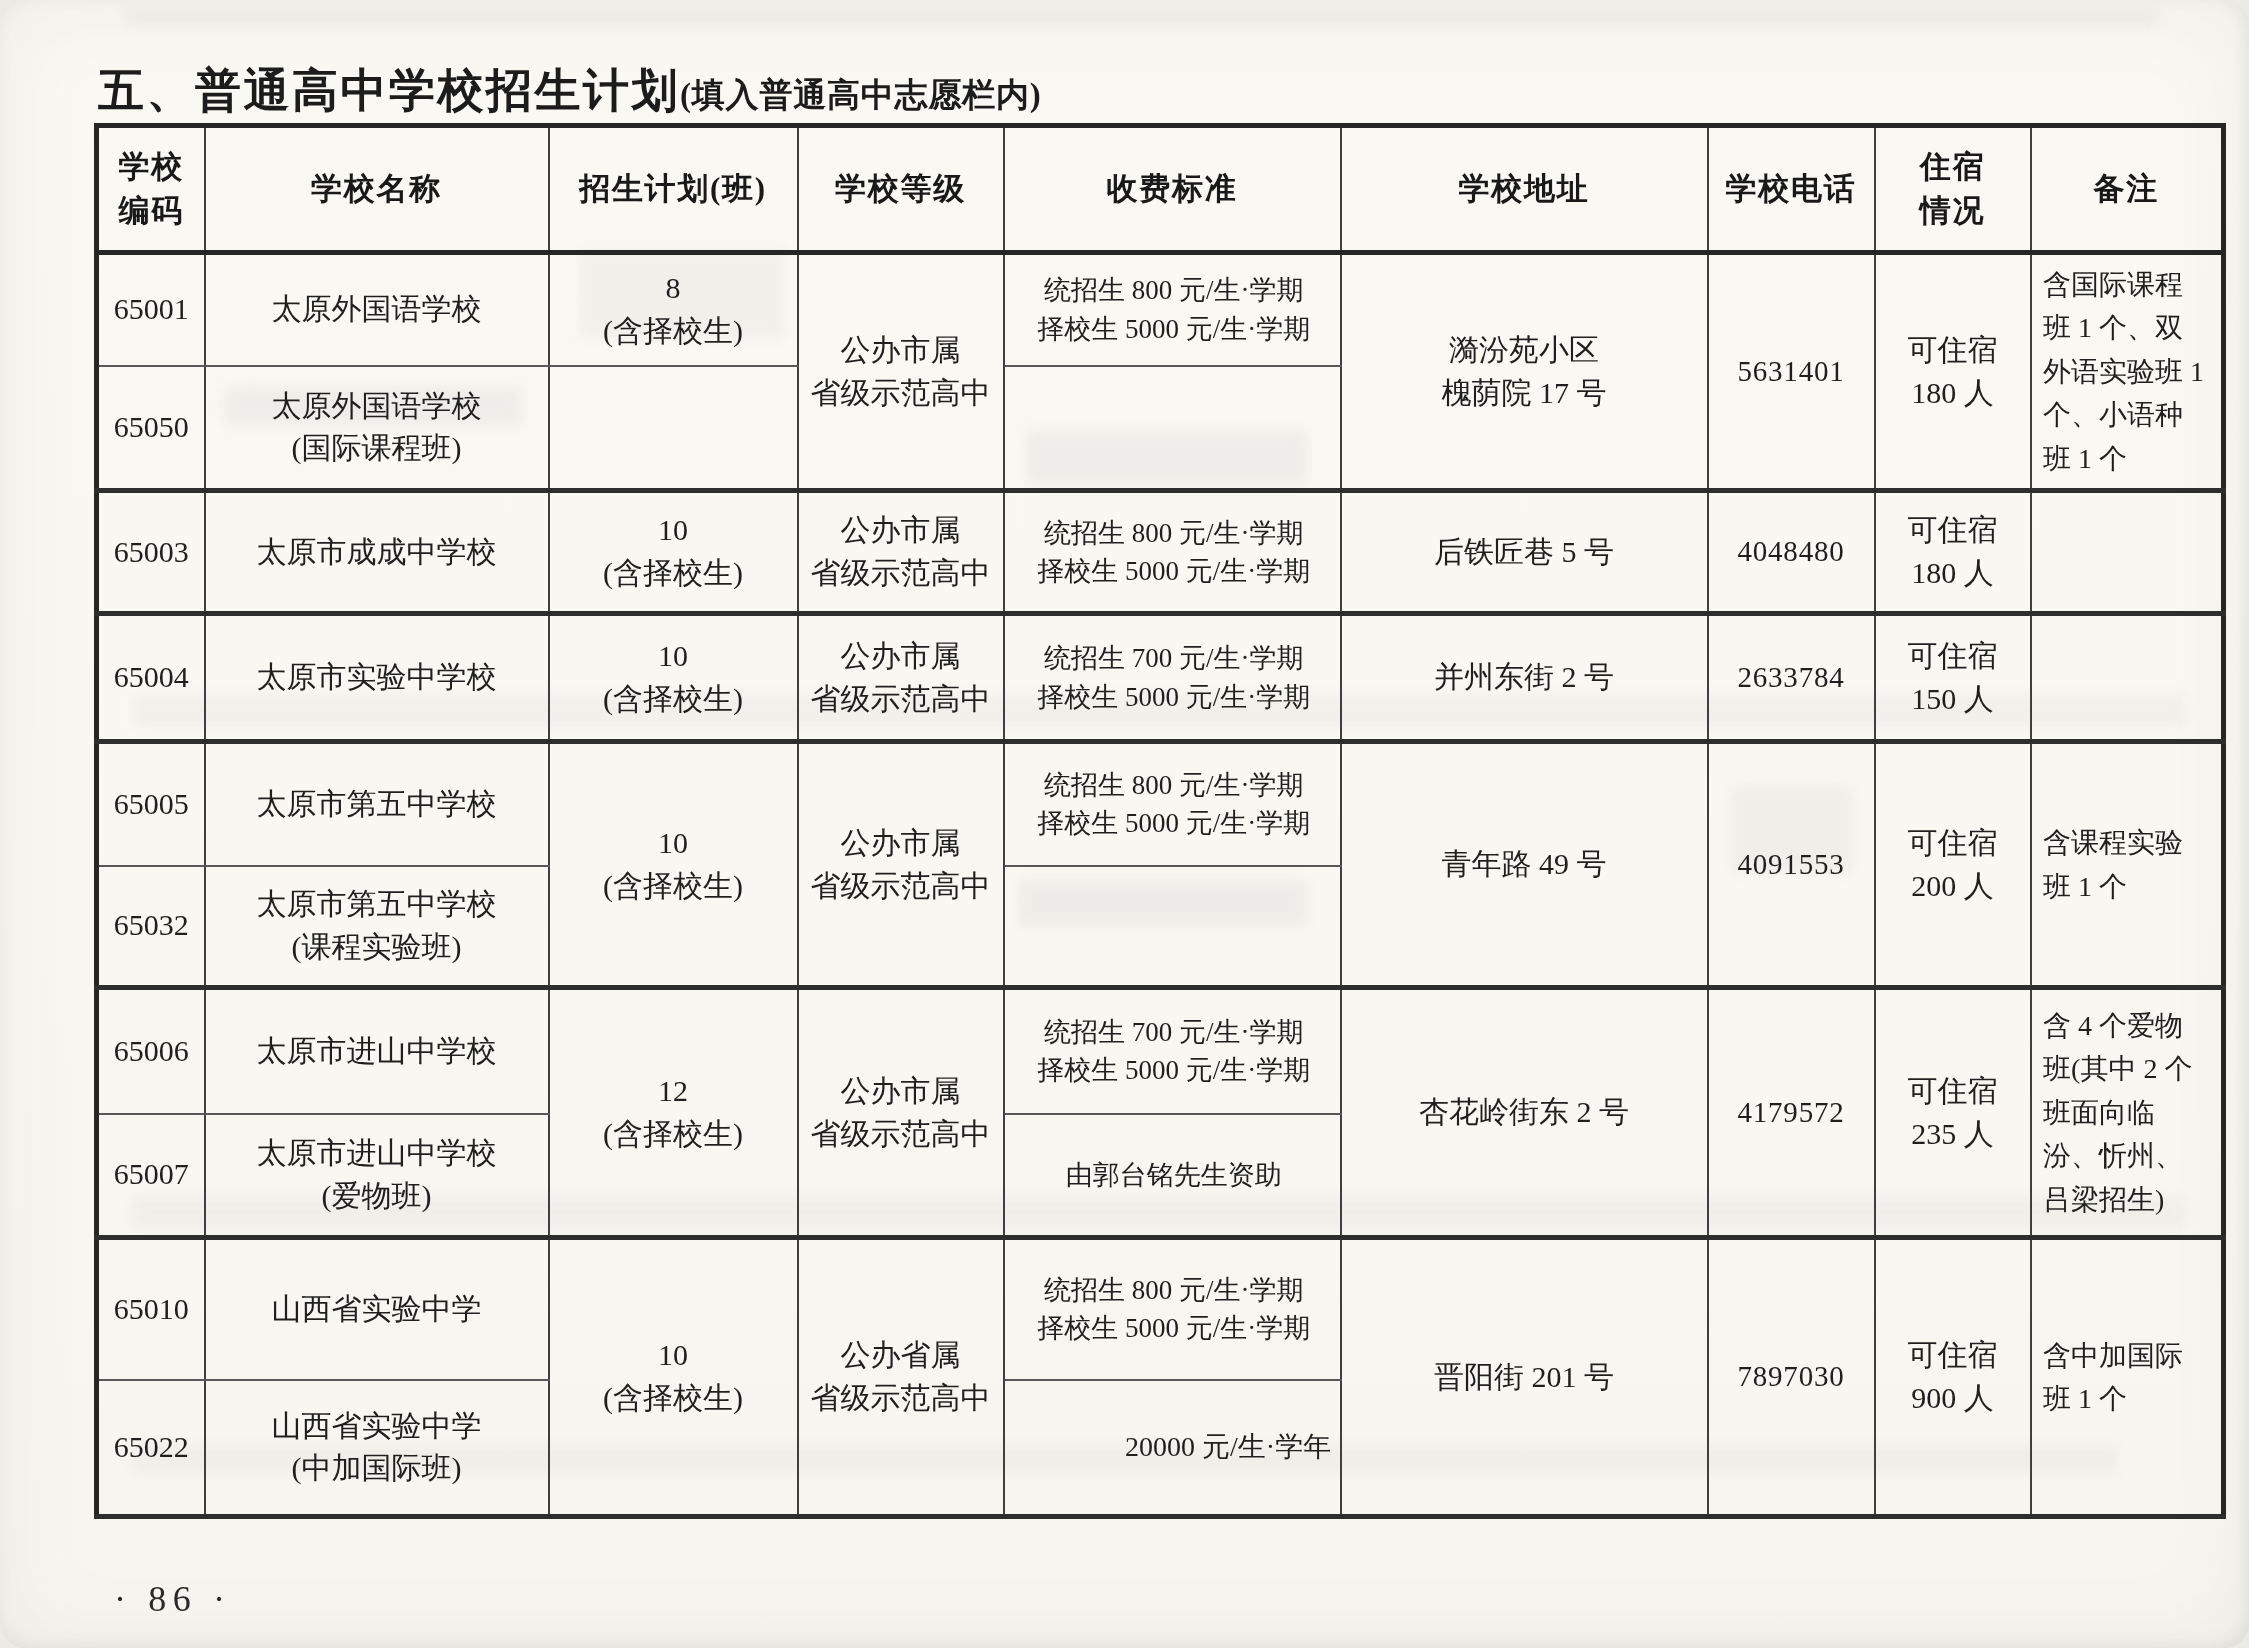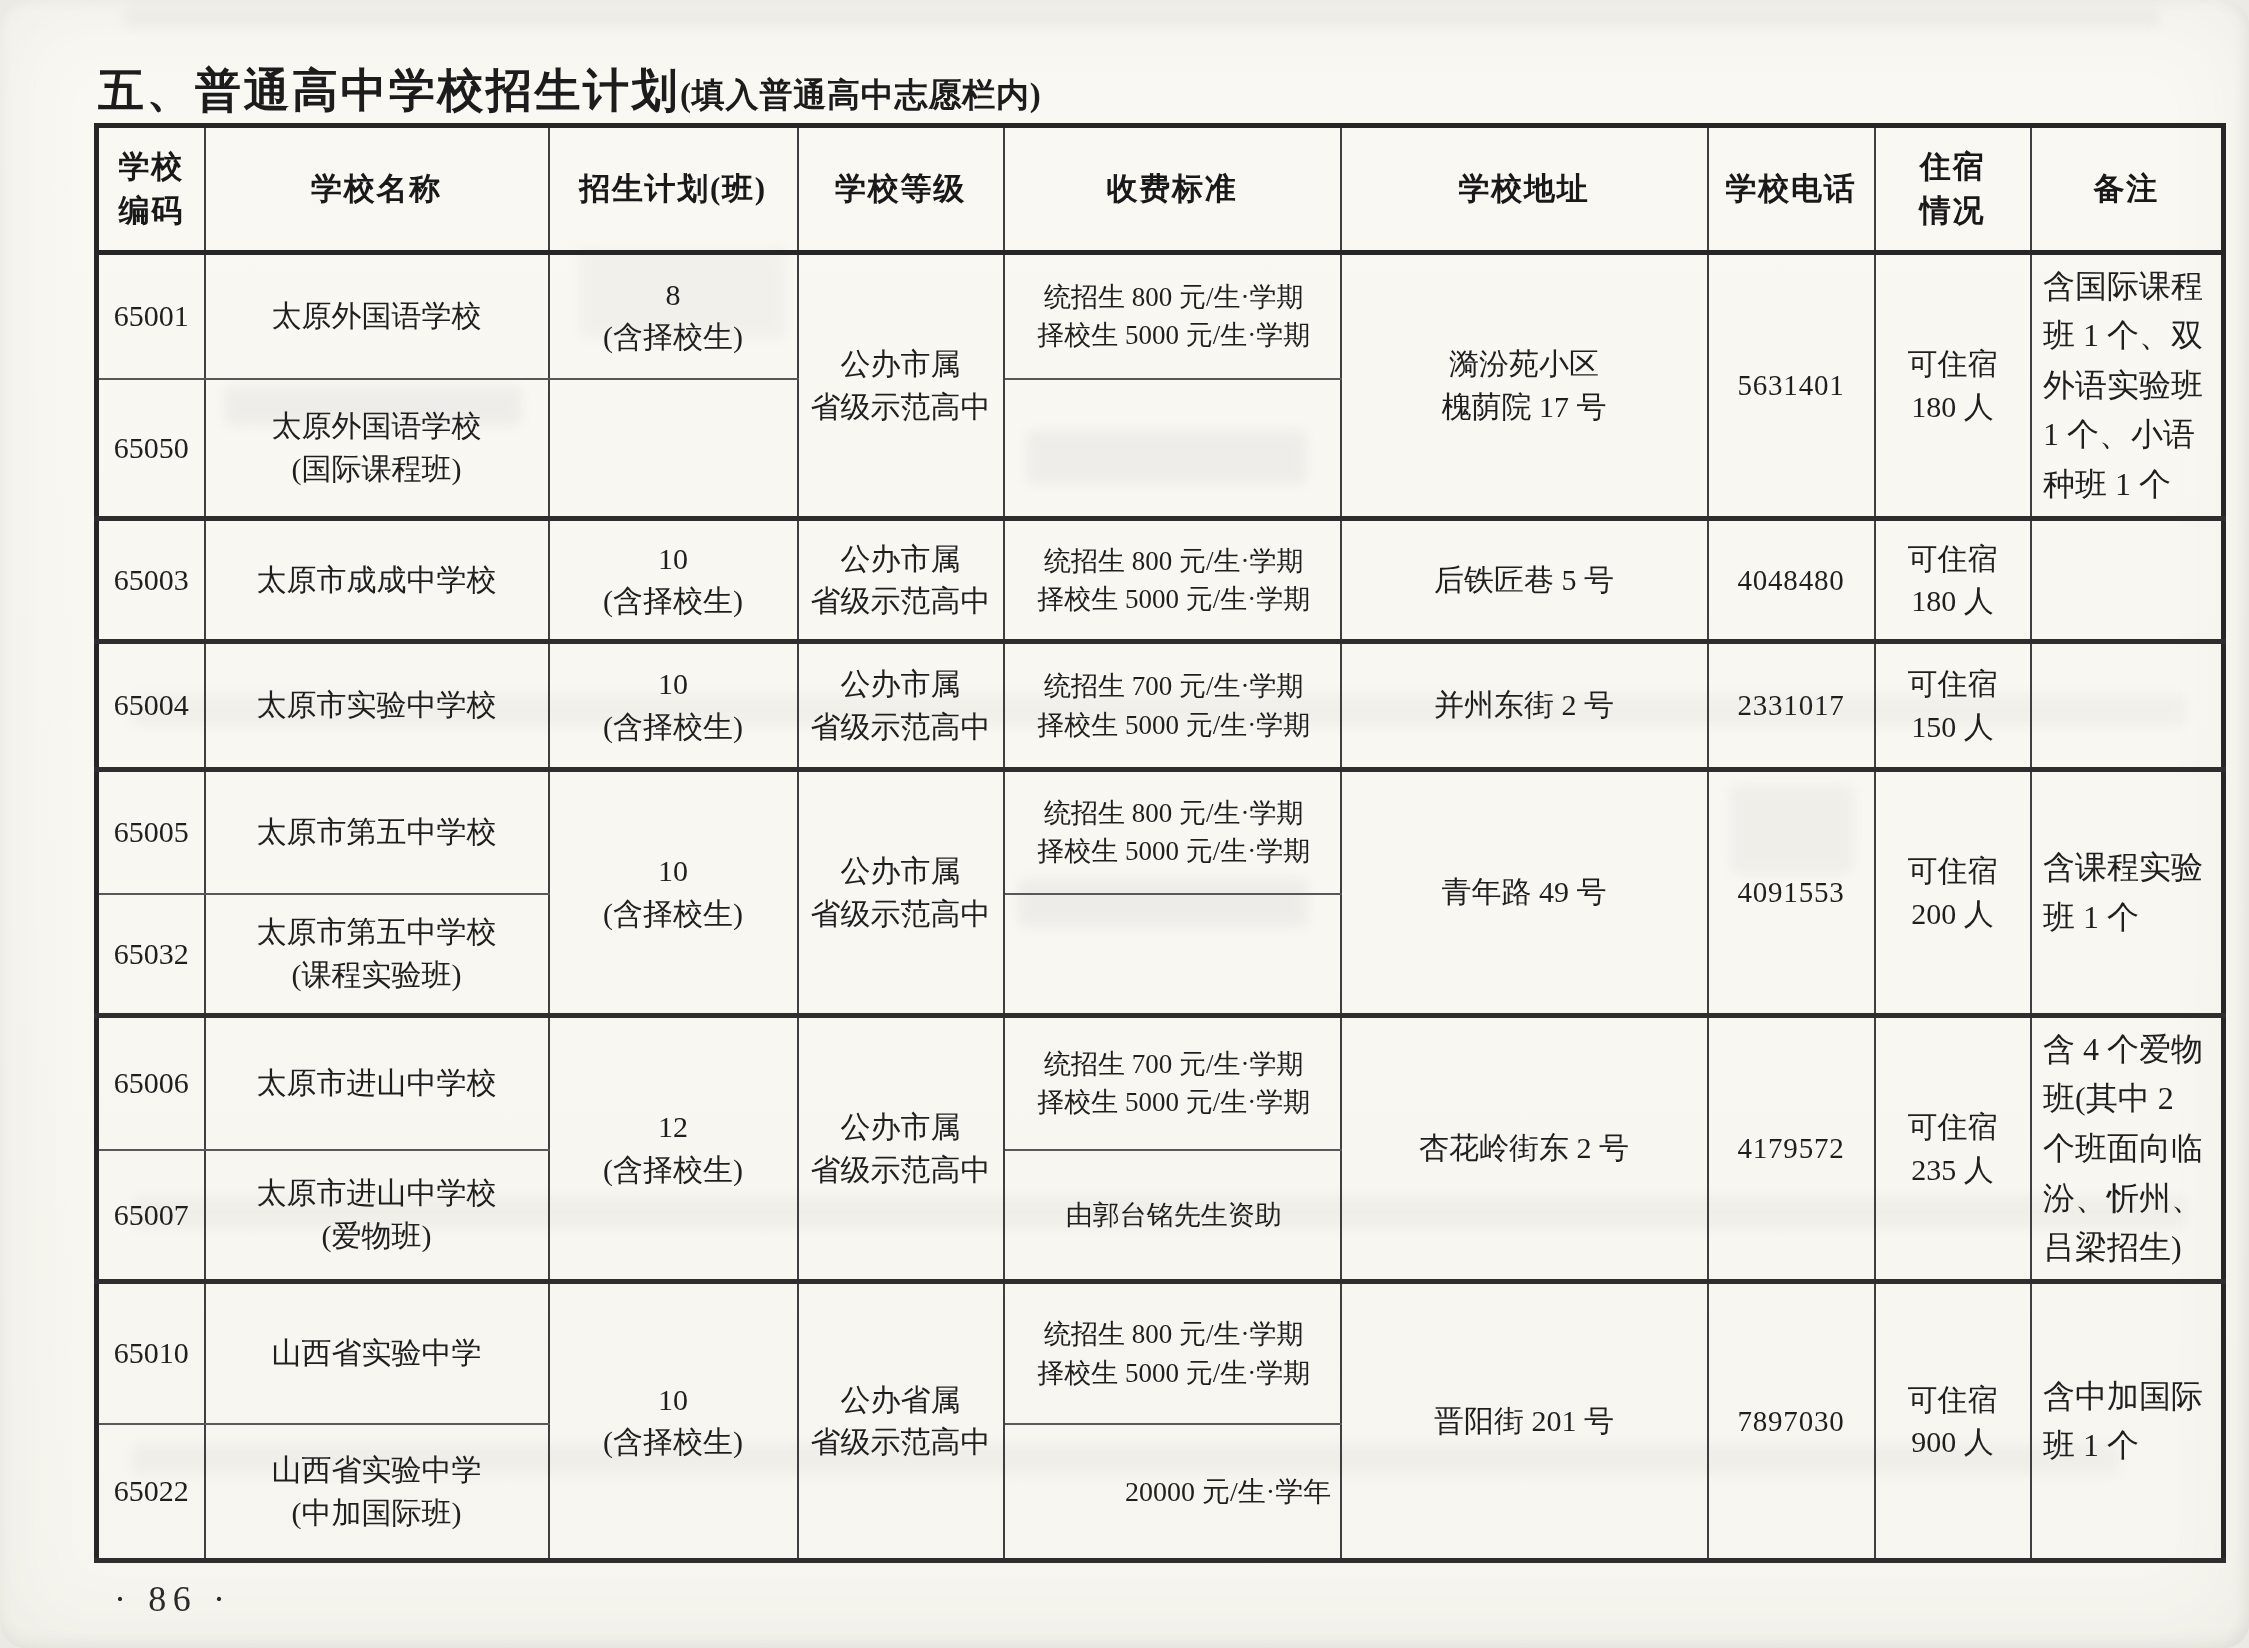--- a/index.html
+++ b/index.html
@@ -49,21 +49,21 @@
     line-height:1.42;
   }
   th {
     font-size:31px; font-weight:700; letter-spacing:1.7px;
     border-bottom:5px solid #262626; color:#191919;
   }
   td.divb { border-bottom:2.5px solid #585858; }
   .c { text-align:center; }
   td.fee { text-align:center; font-size:27px; padding-left:11.6px; }
   td.feec { text-align:right; font-size:28px; }
-  td.note { text-align:left; font-size:32px; line-height:1.55; padding:6.6px 10px 6.6px 11.6px; }
+  td.note { text-align:left; font-size:28px; line-height:1.55; padding:6.6px 10px 6.6px 11.6px; }
   td.phone { font-size:29px; letter-spacing:0.8px; }
   .pageno {
     position:absolute; left:114px; top:1578px; z-index:2;
     font-size:36px; letter-spacing:6.6px; color:#2a2a2a;
   }
 </style>
 </head>
 <body>
 
 <div class="paper">
@@ -153,21 +153,21 @@
     <tr style="height:128px">
       <td class="c">65004</td>
       <td class="c">太原市实验中学校</td>
       <td class="c">10
 (含择校生)</td>
       <td class="c">公办市属
 省级示范高中</td>
       <td class="fee">统招生 700 元/生·学期
 择校生 5000 元/生·学期</td>
       <td class="c">并州东街 2 号</td>
-      <td class="c phone">2331017</td>
+      <td class="c phone">2633784</td>
       <td class="c">可住宿
 150 人</td>
       <td class="note"></td>
     </tr>
 
     <tr style="height:124px">
       <td class="c divb">65005</td>
       <td class="c divb">太原市第五中学校</td>
       <td class="c" rowspan="2">10
 (含择校生)</td>

